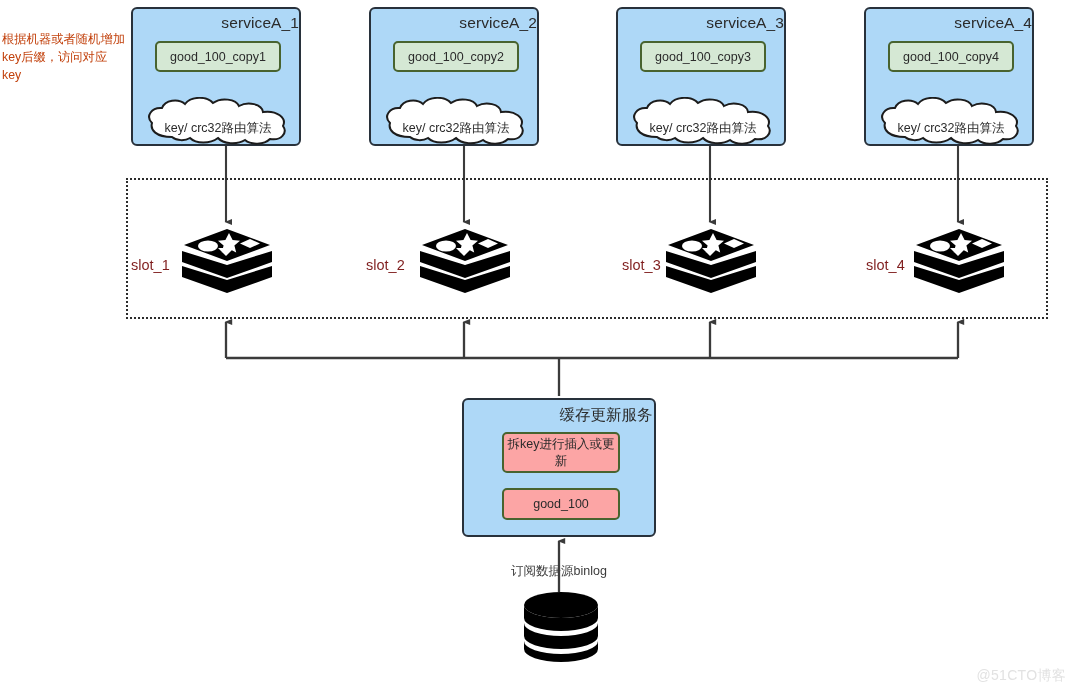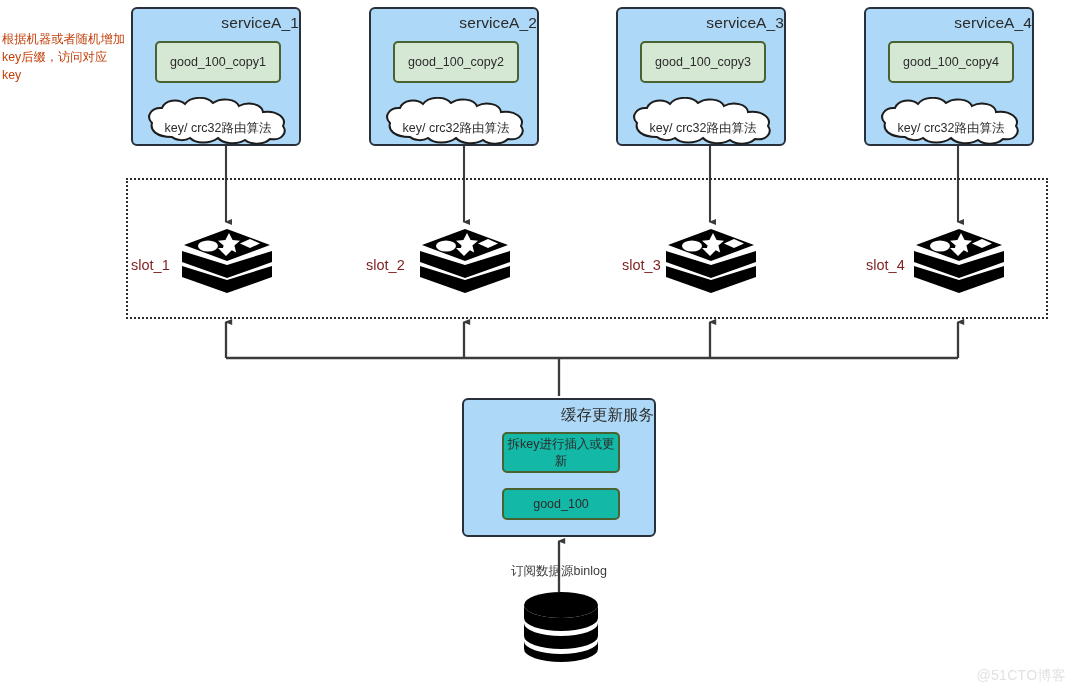--- a/index.html
+++ b/index.html
@@ -45,21 +45,21 @@
     text-align: right;
     font-size: 15.5px;
     color: #2b2b2b;
     letter-spacing: .1px;
   }
   .cache-key-box {
     position: absolute;
     top: 32px;
     left: 22px;
     width: 126px;
-    height: 42px;
+    height: 31px;
     background: #d5e8d4;
     border: 2px solid #48632f;
     border-radius: 5px;
     box-sizing: border-box;
     display: flex;
     align-items: center;
     justify-content: center;
     font-size: 12.5px;
     color: #2b2b2b;
   }
@@ -127,29 +127,30 @@
     background: #aed8f7;
     border: 2px solid #28313b;
     border-radius: 6px;
     box-sizing: border-box;
   }
   .cache-service-title {
     position: absolute;
     top: 5px;
     left: 0;
     width: 100%;
-    text-align: right;
+    text-align: center;
     font-size: 15.5px;
     color: #2b2b2b;
+    padding-left: 47px;
   }
   .cs-inner-box {
     position: absolute;
     left: 38px;
     width: 118px;
-    background: #14b8a6;
+    background: #fca5a5;
     border: 2px solid #48632f;
     border-radius: 5px;
     box-sizing: border-box;
     display: flex;
     align-items: center;
     justify-content: center;
     text-align: center;
     font-size: 12.5px;
     line-height: 17px;
     color: #2b2b2b;

